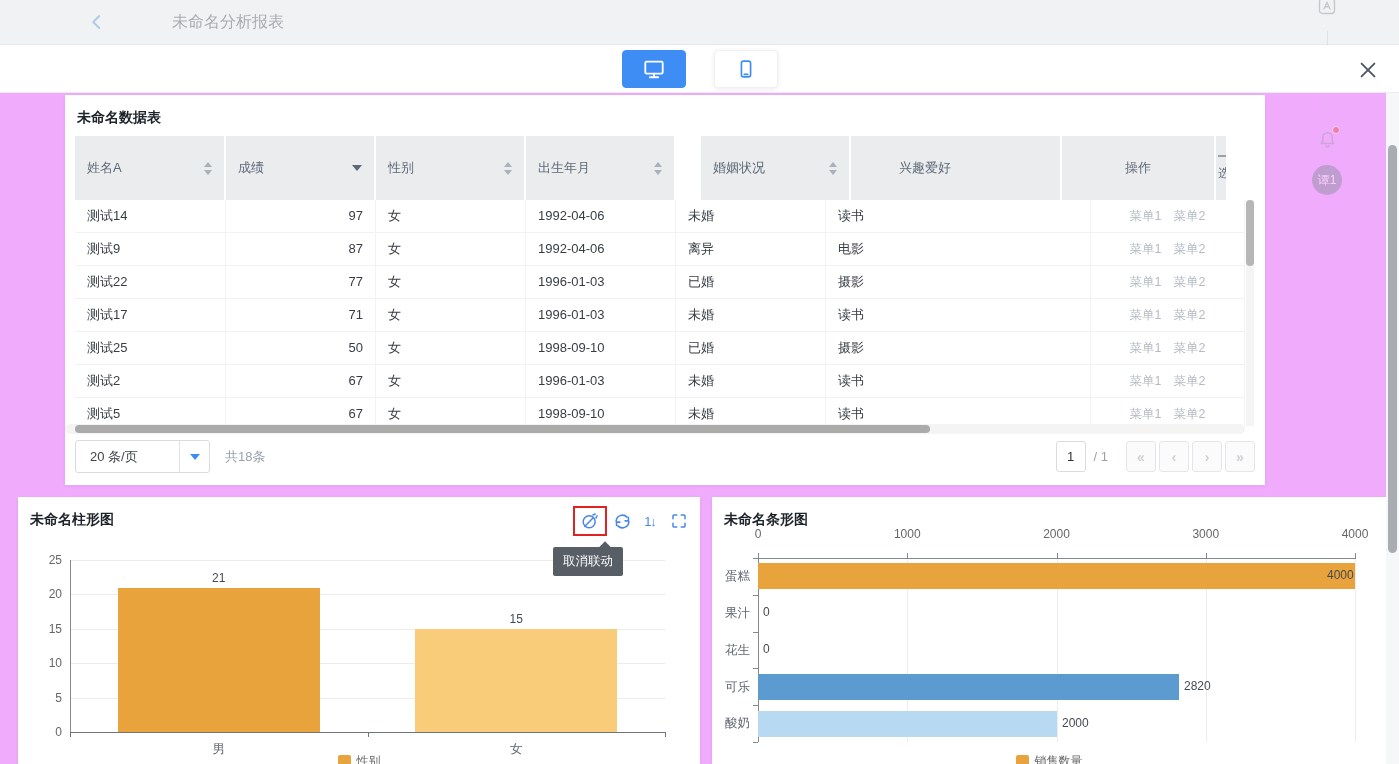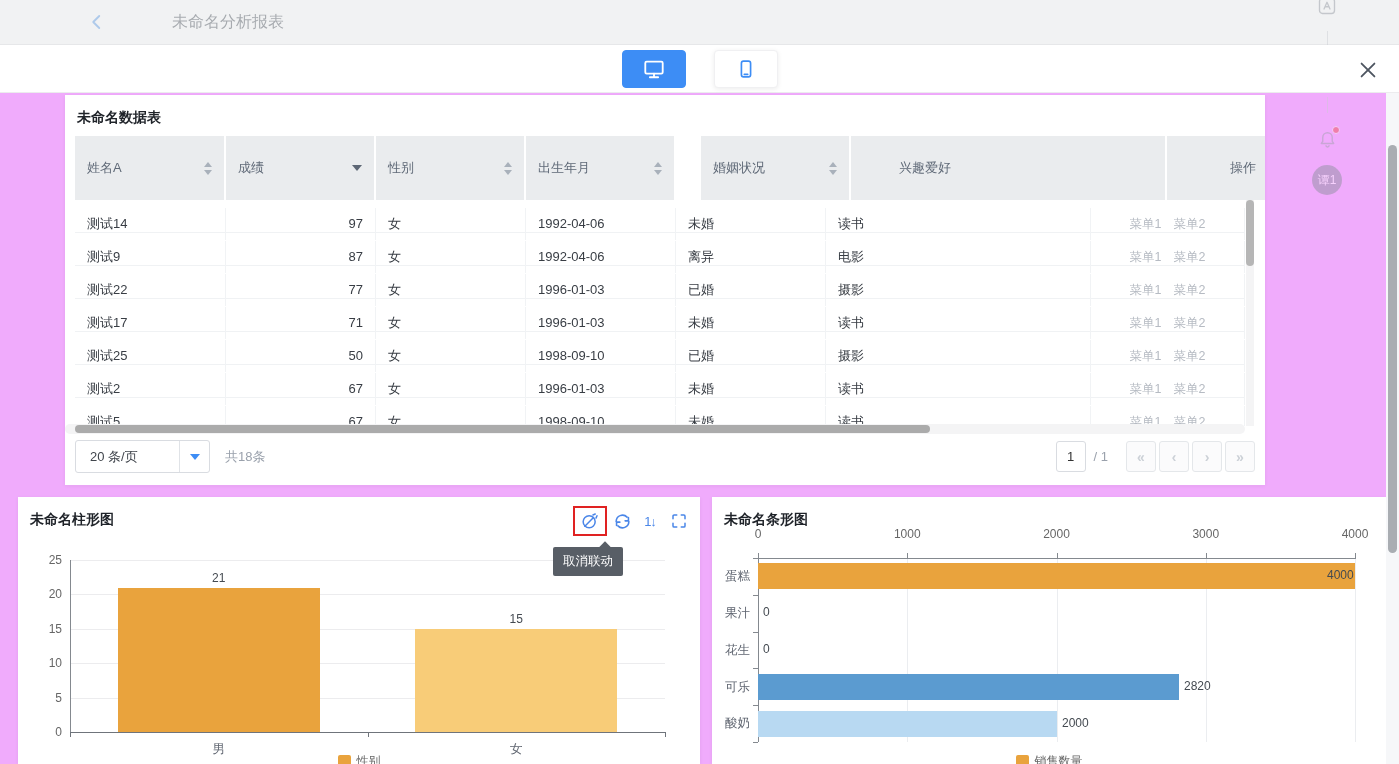--- a/index.html
+++ b/index.html
@@ -41,21 +41,21 @@
   .th.center { justify-content:center; }
   .th.clipped { width:10px; padding:0 0 0 2px; flex-direction:column; justify-content:center; gap:8px; align-items:flex-start; overflow:hidden; border-right:none; cursor:default; }
   .clip-dash { width:12px; height:2px; background:#9aa1ab; flex:none; }
   .clip-text { font-size:12px; color:#5f6977; white-space:nowrap; }
   .sorters { display:flex; flex-direction:column; gap:3px; }
   .car-up { width:0; height:0; border-left:4px solid transparent; border-right:4px solid transparent; border-bottom:5px solid #a9b1bb; }
   .car-down { width:0; height:0; border-left:4px solid transparent; border-right:4px solid transparent; border-top:5px solid #a9b1bb; }
   .tri-down { width:0; height:0; border-left:5px solid transparent; border-right:5px solid transparent; border-top:6px solid #5d6775; }
   .tbody { position:absolute; left:10px; top:105px; width:1170px; height:226px; overflow:hidden; }
   .tr { display:flex; height:33px; border-bottom:1px solid #f0f2f4; background:#fff; }
-  .td { height:32px; line-height:32px; padding:0 12px; font-size:13px; color:#383d44; border-right:1px solid #f1f3f5; overflow:hidden; white-space:nowrap;margin-top:8px; }
+  .td { height:32px; line-height:32px; padding:0 12px; font-size:13px; color:#383d44; border-right:1px solid #f1f3f5; overflow:hidden; white-space:nowrap; }
   .td.num { text-align:right; }
   .td.actions { display:flex; align-items:center; justify-content:center; gap:12px; padding:0; }
   .action-link { font-size:12.5px; color:#b6bbc3; cursor:pointer; }
   .h-scroll { position:absolute; left:0; top:329px; width:1180px; height:10px; background:#f4f4f5; border-radius:5px; }
   .h-thumb { position:absolute; left:10px; top:1px; width:855px; height:8px; background:#ababab; border-radius:4px; cursor:pointer; }
   .v-scroll { position:absolute; left:1181px; top:105px; width:8px; height:226px; background:#f4f4f5; }
   .v-thumb { position:absolute; left:0; top:0; width:8px; height:66px; background:#b6b6b6; border-radius:4px; cursor:pointer; }
 
   
   .pager { position:absolute; left:0; top:345px; width:1200px; height:33px; }
@@ -202,21 +202,21 @@
               <div class="car-down"></div>
             </div>
           </div>
           <div class="th" style="width: 150px; margin-left: 25px;">
             <div style="white-space: nowrap;">婚姻状况</div>
             <div class="sorters">
               <div class="car-up"></div>
               <div class="car-down"></div>
             </div>
           </div>
-          <div class="th" style="width: 316px; padding-left: 48px;">
+          <div class="th" style="width: 211px; padding-left: 48px;">
             <div style="white-space: nowrap;">兴趣爱好</div>
           </div>
           <div class="th center" style="width: 154px;">
             <div style="white-space: nowrap;">操作</div>
           </div>
           <div class="th clipped">
             <div class="clip-dash"></div>
             <div class="clip-text">选</div>
           </div>
         </div>

